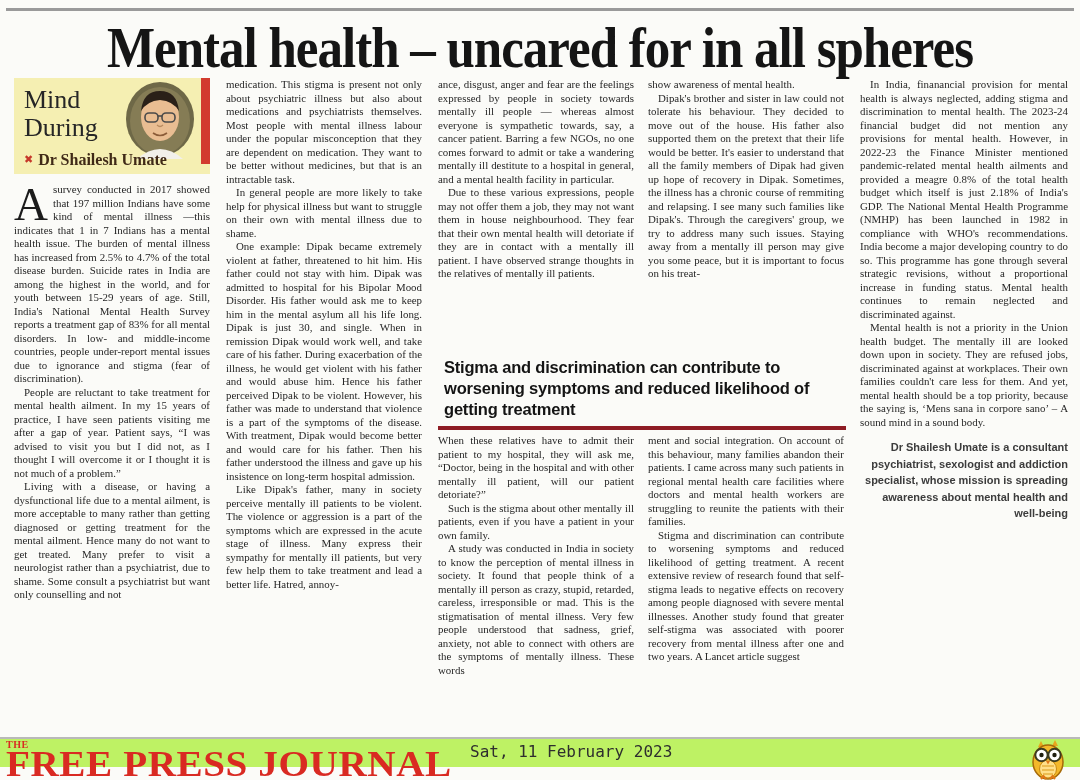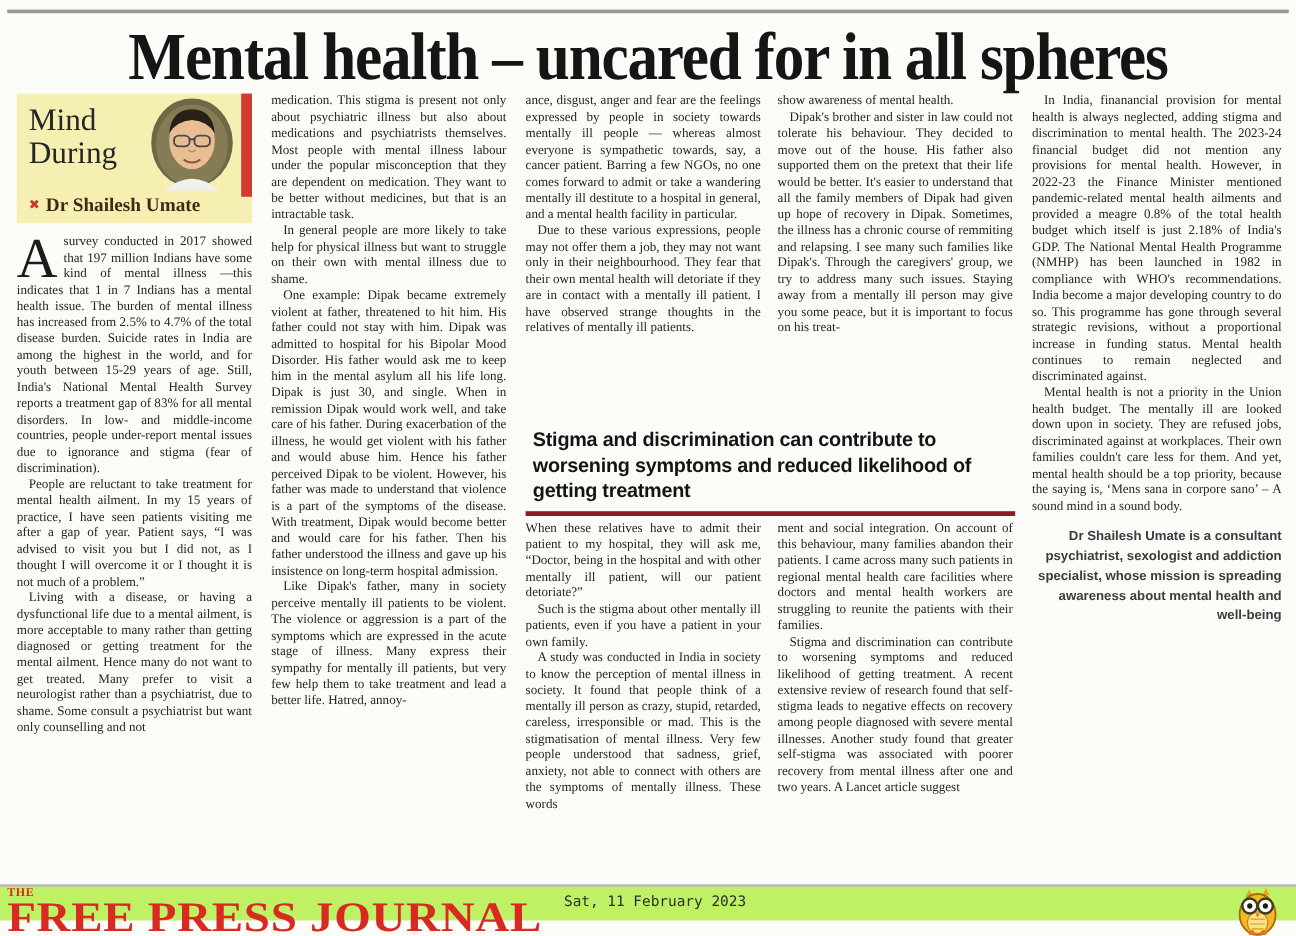--- a/index.html
+++ b/index.html
@@ -15,21 +15,21 @@
   .col p { text-indent:10px; }
   .col p.cont, .col p.lead { text-indent:0; }
   #col1 { left:14px; }
   #col2 { left:226px; }
   #col3t { left:438px; height:278px; overflow:hidden; }
   #col3b { left:438px; top:434px; }
   #col4t { left:648px; height:278px; overflow:hidden; }
   #col4b { left:648px; top:434px; }
   #col5 { left:860px; width:208px; }
 
-  .mm-box { position:relative; width:100%; height:108px; background:#f5efb2; padding:8px 10px;
+  .mm-box { position:relative; width:100%; height:96px; background:#f5efb2; padding:8px 10px;
     margin-bottom:9px; }
   .mm-title { font-size:26px; line-height:1.06; color:#262626; }
   .mm-stripe { position:absolute; top:0; right:0; width:9px; height:86px; background:#d23b2f; }
   .mm-photo { position:absolute; top:3px; right:13px; width:74px; height:80px; }
   .mm-author { position:absolute; left:10px; bottom:8px; font-weight:bold; font-size:16px;
     color:#402a17; }
   .mm-bullet { color:#c6392a; font-size:11px; margin-right:5px; vertical-align:2px;
     font-family:"DejaVu Sans", sans-serif; }
 
   .dropcap { float:left; font-size:47px; line-height:37px; padding:3px 5px 0 0; color:#1b1b1b; }
@@ -43,21 +43,21 @@
     font-weight:bold; font-size:11px; line-height:1.5; color:#3c3c3c; text-indent:0 !important; }
 
   .footer { position:absolute; left:0; right:0; top:737px; height:30px; background:#bef264;
     border-top:2px solid #b9b9b9; }
   .fpj-logo { position:absolute; left:6px; top:2px; color:#d92a22; font-family:"Liberation Serif", serif;
     font-weight:bold; white-space:nowrap; }
   .fpj-the { display:block; font-size:10px; line-height:8px; letter-spacing:0.5px; }
   .fpj-name { display:block; font-size:35px; line-height:32px; letter-spacing:0.5px;
     transform:scaleX(1.12); transform-origin:left; }
   .footer-meta { position:absolute; left:470px; top:4px; font-family:"DejaVu Sans Mono", monospace;
-    font-size:12px; line-height:17px; color:#2e2e2e; }
+    font-size:16px; line-height:17px; color:#2e2e2e; }
   .footer-meta .url { cursor:pointer; }
   .owl { position:absolute; right:12px; top:1px; width:40px; height:41px; }
 </style>
 </head>
 <body>
 
 <div class="page">
 
   <div class="top-rule"></div>
 
@@ -95,21 +95,21 @@
 
   <div class="col" id="col2">
     <p class="cont">medication. This stigma is present not only about psychiatric illness but also about medications and psychiatrists themselves. Most people with mental illness labour under the popular misconception that they are dependent on medication. They want to be better without medicines, but that is an intractable task.</p>
     <p>In general people are more likely to take help for physical illness but want to struggle on their own with mental illness due to shame.</p>
     <p>One example: Dipak became extremely violent at father, threatened to hit him. His father could not stay with him. Dipak was admitted to hospital for his Bipolar Mood Disorder. His father would ask me to keep him in the mental asylum all his life long. Dipak is just 30, and single. When in remission Dipak would work well, and take care of his father. During exacerbation of the illness, he would get violent with his father and would abuse him. Hence his father perceived Dipak to be violent. However, his father was made to understand that violence is a part of the symptoms of the disease. With treatment, Dipak would become better and would care for his father. Then his father understood the illness and gave up his insistence on long-term hospital admission.</p>
     <p>Like Dipak's father, many in society perceive mentally ill patients to be violent. The violence or aggression is a part of the symptoms which are expressed in the acute stage of illness. Many express their sympathy for mentally ill patients, but very few help them to take treatment and lead a better life. Hatred, annoy-</p>
   </div>
 
   <div class="col" id="col3t">
     <p class="cont">ance, disgust, anger and fear are the feelings expressed by people in society towards mentally ill people — whereas almost everyone is sympathetic towards, say, a cancer patient. Barring a few NGOs, no one comes forward to admit or take a wandering mentally ill destitute to a hospital in general, and a mental health facility in particular.</p>
-    <p>Due to these various expressions, people may not offer them a job, they may not want only in their neighbourhood. They fear that their own mental health will detoriate if they are in contact with a mentally ill patient. I have observed strange thoughts in the relatives of mentally ill patients.</p>
+    <p>Due to these various expressions, people may not offer them a job, they may not want them in house neighbourhood. They fear that their own mental health will detoriate if they are in contact with a mentally ill patient. I have observed strange thoughts in the relatives of mentally ill patients.</p>
   </div>
 
   <div class="pullquote">
     <div class="pq-text">Stigma and discrimination can contribute to worsening symptoms and reduced likelihood of getting treatment</div>
     <div class="pq-rule"></div>
   </div>
 
   <div class="col" id="col3b">
     <p class="cont">When these relatives have to admit their patient to my hospital, they will ask me, “Doctor, being in the hospital and with other mentally ill patient, will our patient detoriate?”</p>
     <p>Such is the stigma about other mentally ill patients, even if you have a patient in your own family.</p>

